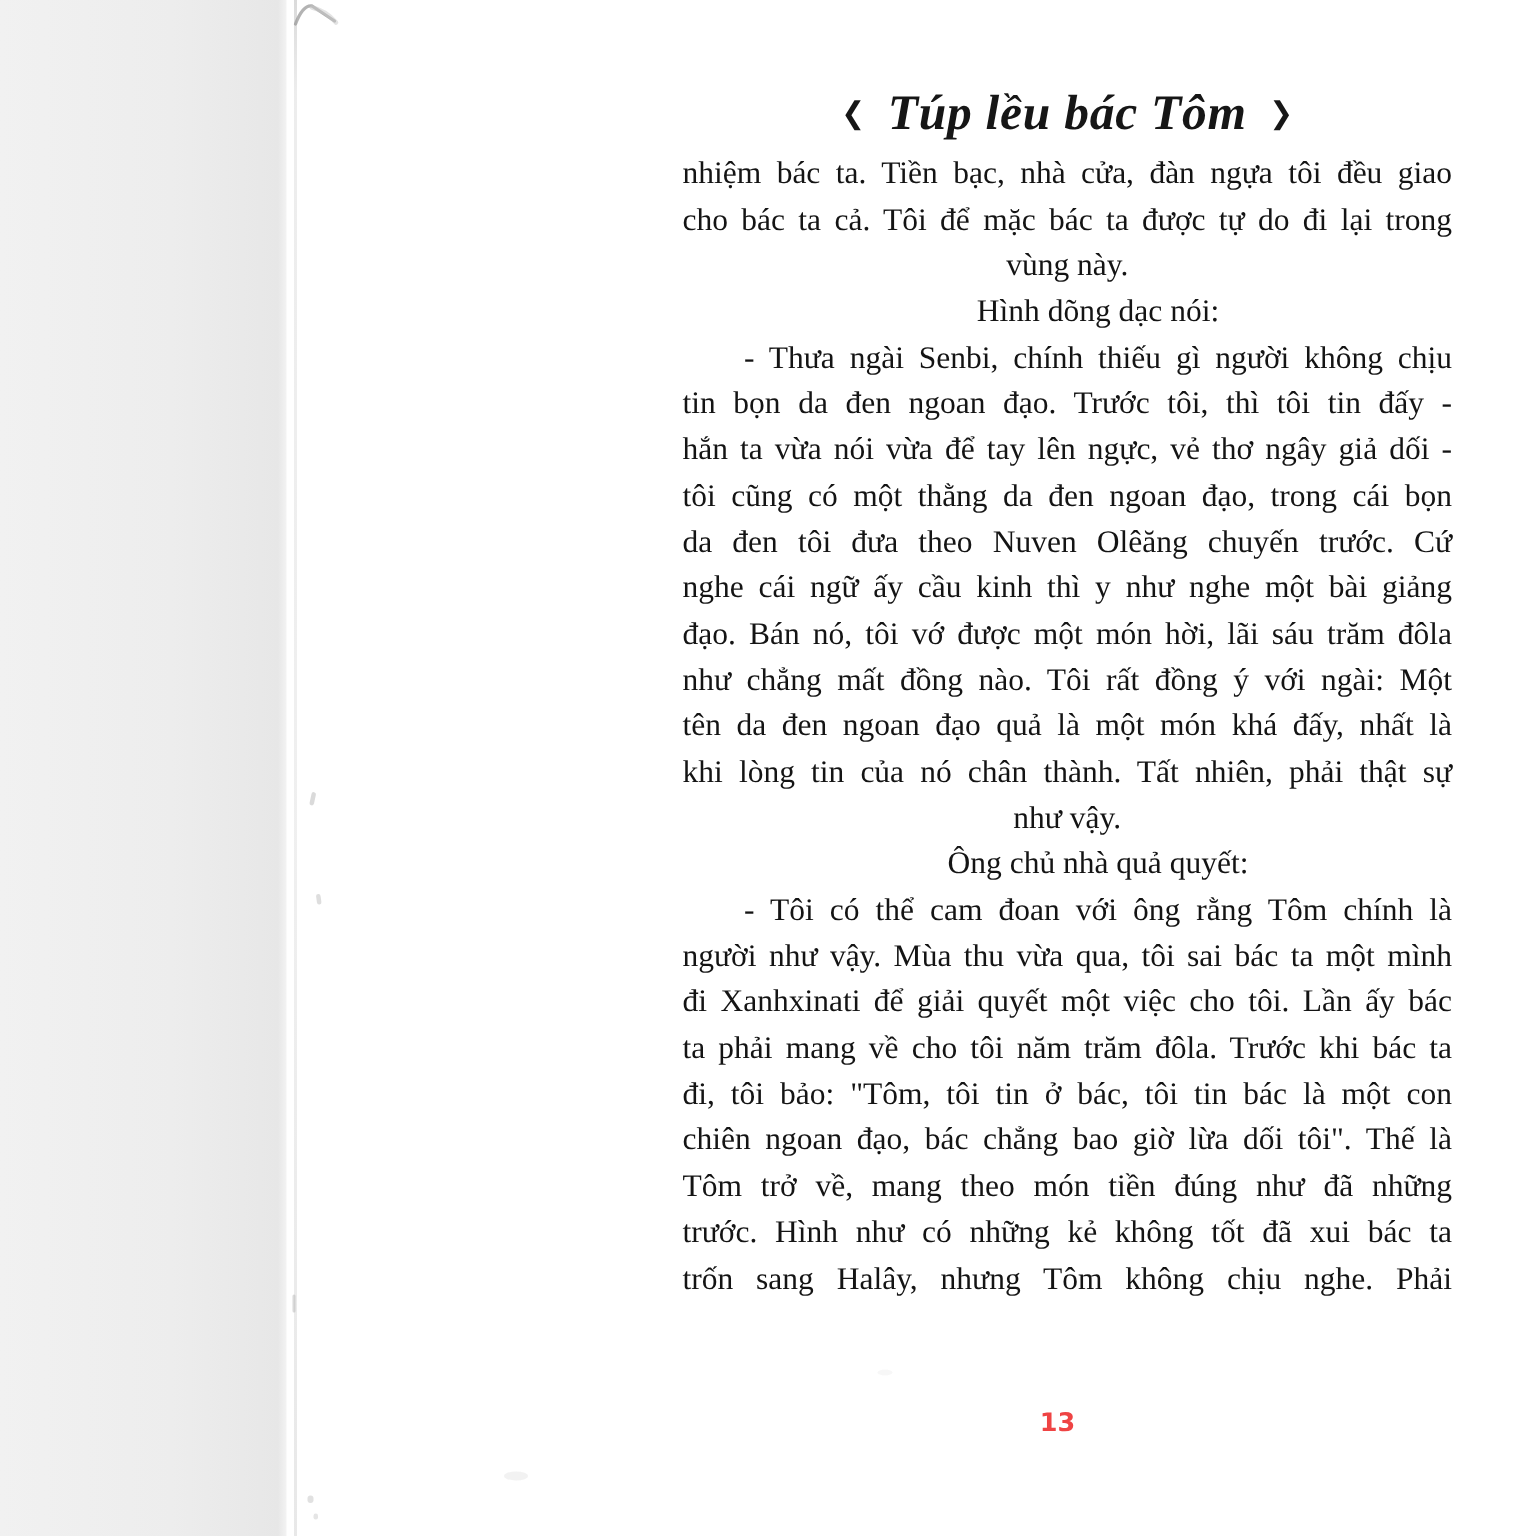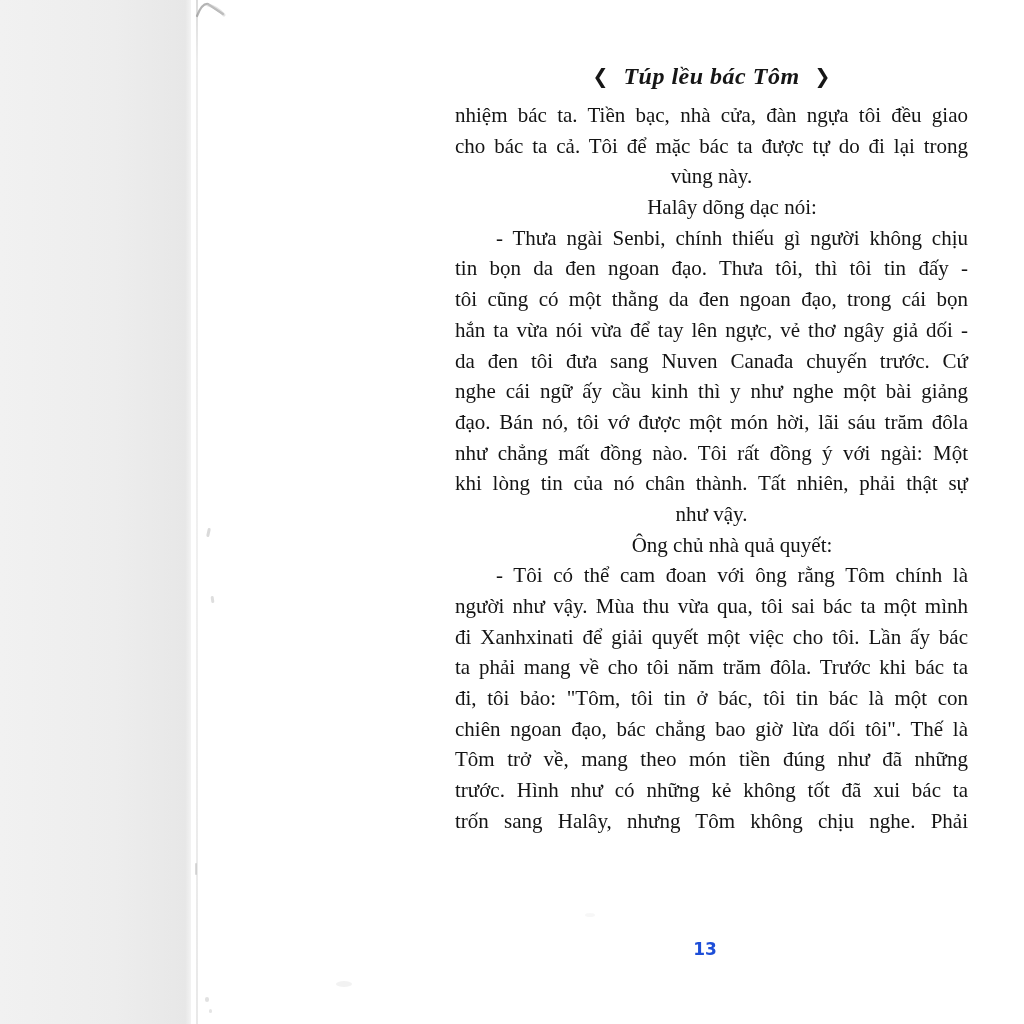--- a/index.html
+++ b/index.html
@@ -54,21 +54,21 @@
   .running-header .orn {
     font-family: "DejaVu Sans", sans-serif;
     font-size: 19px;
     font-weight: 700;
     transform: scaleY(1.05);
   }
   .running-header .title {
     font-family: "Liberation Serif", "DejaVu Serif", serif;
     font-style: italic;
     font-weight: 700;
-    font-size: 24px;
+    font-size: 33px;
     letter-spacing: 0.5px;
     white-space: nowrap;
   }
   .body-text {
     position: absolute;
     left: 257px; top: 100px;
     width: 513px;
     color: #141414;
     font-family: "Liberation Serif", "DejaVu Serif", serif;
     font-size: 21px;
@@ -87,21 +87,21 @@
     text-indent: 41px;
   }
   .page-number {
     position: absolute;
     left: 257px; top: 939px;
     width: 500px;
     text-align: center;
     font-family: "DejaVu Sans", "Liberation Sans", sans-serif;
     font-weight: 700;
     font-size: 17px;
-    color: #1d4ed8;
+    color: #ef4444;
   }
   .speck {
     position: absolute;
     background: #b5b5b5;
     border-radius: 2px;
   }
   .speck.s1 { left: 207px; top: 528px; width: 3px; height: 9px; opacity: .5; transform: rotate(12deg); }
   .speck.s2 { left: 211px; top: 596px; width: 3px; height: 7px; opacity: .45; transform: rotate(-8deg); }
   .speck.s3 { left: 195px; top: 863px; width: 2px; height: 12px; opacity: .5; }
   .speck.s4 { left: 205px; top: 997px; width: 4px; height: 5px; opacity: .4; }
@@ -122,29 +122,30 @@
     <div class="running-header">
       <span class="orn">❮</span>
       <span class="title">Túp lều bác Tôm</span>
       <span class="orn">❯</span>
     </div>
 
     <div class="body-text">
         <div class="text-line just">nhiệm bác ta. Tiền bạc, nhà cửa, đàn ngựa tôi đều giao</div>
         <div class="text-line just">cho bác ta cả. Tôi để mặc bác ta được tự do đi lại trong</div>
         <div class="text-line">vùng này.</div>
-        <div class="text-line indent">Halây dõng dạc nói:</div>
+        <div class="text-line indent">Hình dõng dạc nói:</div>
         <div class="text-line indent just">- Thưa ngài Senbi, chính thiếu gì người không chịu</div>
-        <div class="text-line just">tin bọn da đen ngoan đạo. Thưa tôi, thì tôi tin đấy -</div>
+        <div class="text-line just">tin bọn da đen ngoan đạo. Trước tôi, thì tôi tin đấy -</div>
+        <div class="text-line just">hắn ta vừa nói vừa để tay lên ngực, vẻ thơ ngây giả dối -</div>
         <div class="text-line just">tôi cũng có một thằng da đen ngoan đạo, trong cái bọn</div>
-        <div class="text-line just">hắn ta vừa nói vừa để tay lên ngực, vẻ thơ ngây giả dối -</div>
-        <div class="text-line just">da đen tôi đưa sang Nuven Canađa chuyến trước. Cứ</div>
+        <div class="text-line just">da đen tôi đưa theo Nuven Olêăng chuyến trước. Cứ</div>
         <div class="text-line just">nghe cái ngữ ấy cầu kinh thì y như nghe một bài giảng</div>
         <div class="text-line just">đạo. Bán nó, tôi vớ được một món hời, lãi sáu trăm đôla</div>
         <div class="text-line just">như chẳng mất đồng nào. Tôi rất đồng ý với ngài: Một</div>
+        <div class="text-line just">tên da đen ngoan đạo quả là một món khá đấy, nhất là</div>
         <div class="text-line just">khi lòng tin của nó chân thành. Tất nhiên, phải thật sự</div>
         <div class="text-line">như vậy.</div>
         <div class="text-line indent">Ông chủ nhà quả quyết:</div>
         <div class="text-line indent just">- Tôi có thể cam đoan với ông rằng Tôm chính là</div>
         <div class="text-line just">người như vậy. Mùa thu vừa qua, tôi sai bác ta một mình</div>
         <div class="text-line just">đi Xanhxinati để giải quyết một việc cho tôi. Lần ấy bác</div>
         <div class="text-line just">ta phải mang về cho tôi năm trăm đôla. Trước khi bác ta</div>
         <div class="text-line just">đi, tôi bảo: "Tôm, tôi tin ở bác, tôi tin bác là một con</div>
         <div class="text-line just">chiên ngoan đạo, bác chẳng bao giờ lừa dối tôi". Thế là</div>
         <div class="text-line just">Tôm trở về, mang theo món tiền đúng như đã những</div>

